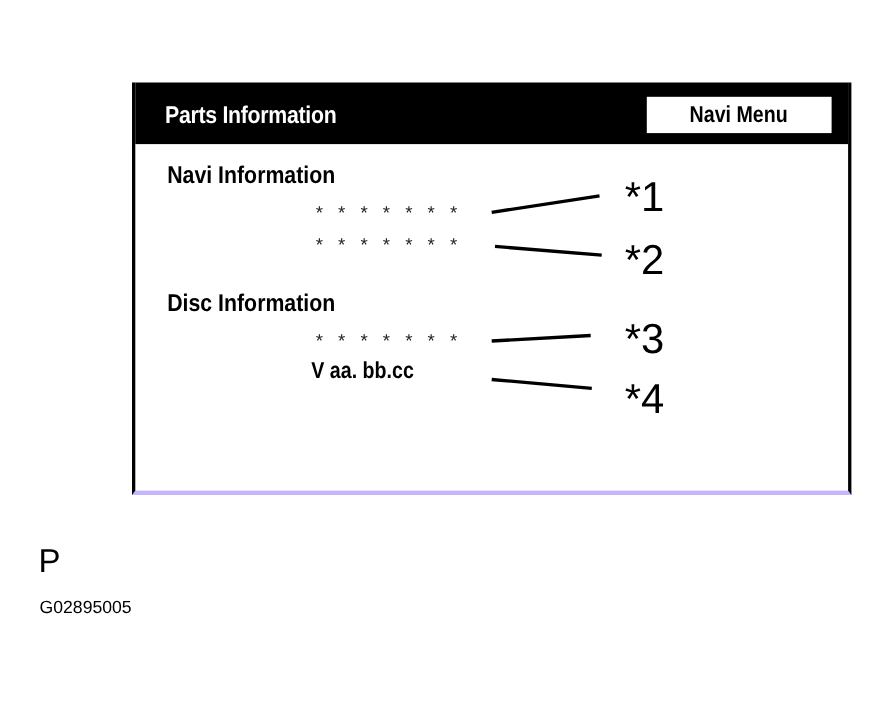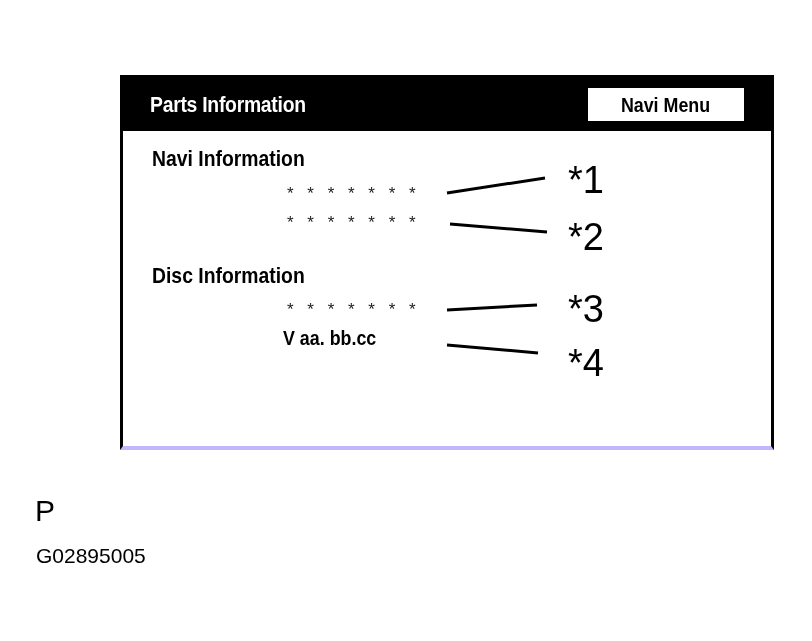--- a/index.html
+++ b/index.html
@@ -13,41 +13,41 @@
     background: #fff;
   }
   .header {
     position: absolute; left: 0; top: 0; right: 0; height: 56px; background: #000;
   }
   .header-title {
     position: absolute; left: 27px; top: 17px; color: #fff; font-weight: bold; font-size: 22px;
     letter-spacing: -0.3px; transform: scaleX(0.88); transform-origin: left center; white-space: nowrap;
   }
   .navi-btn {
-    position: absolute; left: 465px; top: 13px; width: 156px; height: 33px; background: #fff;
+    position: absolute; left: 465px; top: 13px; width: 168px; height: 33px; background: #fff;
     border: none; padding: 16px; cursor: pointer; box-sizing: border-box;
     font-family: "Liberation Sans", sans-serif; font-weight: bold; font-size: 21px; color: #000;
     display: flex; align-items: center; justify-content: center;
   }
   .navi-btn span { display: inline-block; transform: scaleX(0.85); white-space: nowrap; }
   .section-title {
     position: absolute; font-weight: bold; font-size: 22px; white-space: nowrap;
     transform: scaleX(0.88); transform-origin: left center;
   }
   .value {
     position: absolute; font-size: 18px; white-space: nowrap; letter-spacing: 3px;
   }
   .value.stars { font-size: 17px; letter-spacing: 4.5px; color: #222; }
   .value.version { font-weight: bold; font-size: 21px; letter-spacing: 0; transform: scaleX(0.85); transform-origin: left center; }
   .callout {
     position: absolute; font-size: 38px; line-height: 1; white-space: nowrap;
   }
   svg.leaders { position: absolute; left: 0; top: 0; width: 812px; height: 641px; pointer-events: none; }
   .footer-p { position: absolute; left: 35px; top: 494px; font-size: 30px; }
-  .footer-code { position: absolute; left: 36px; top: 544px; font-size: 21px; }
+  .footer-code { position: absolute; left: 36px; top: 544px; font-size: 16px; }
 </style>
 </head>
 <body>
 
 <div class="screen">
   <div class="header">
     <div class="header-title">Parts Information</div>
     <button class="navi-btn">
         <span>Navi Menu</span>
       </button>

